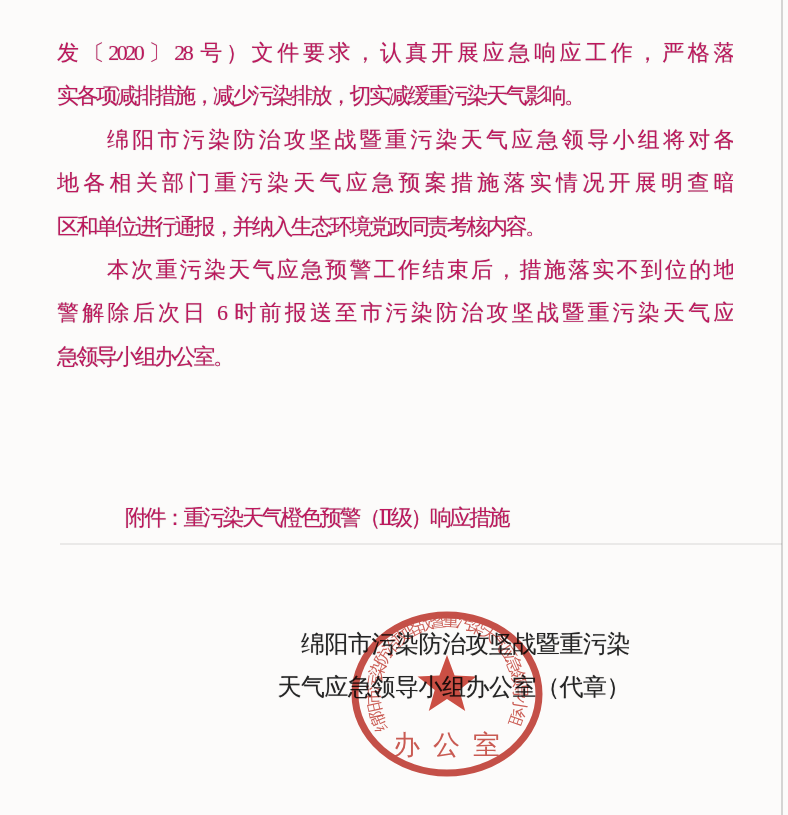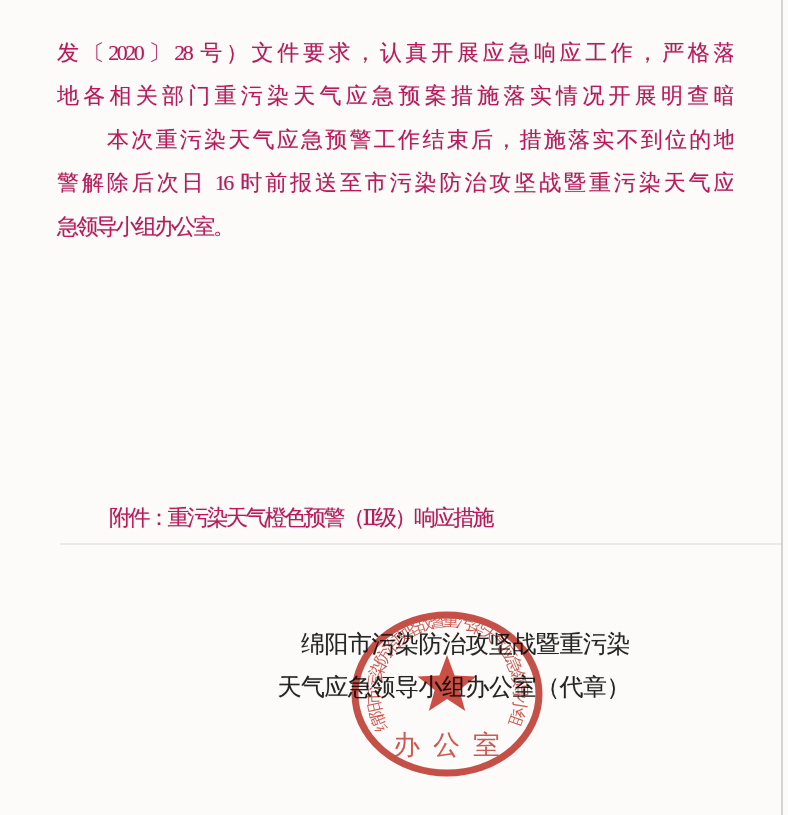--- a/index.html
+++ b/index.html
@@ -18,21 +18,21 @@
   .tline{
     height:43.4px;line-height:43.4px;
     font-size:22px;letter-spacing:-2.5px;
     color:#be185d;
     text-shadow:0 0 1px rgba(40,40,40,.35);
     white-space:nowrap;
   }
   .tline.jf{ text-align:justify; text-align-last:justify; white-space:normal; overflow:hidden; height:43.4px; }
   .tline.ind{ text-indent:50px; }
   .attach-block{
-    position:absolute;left:57px;top:496px;width:676px;
+    position:absolute;left:73px;top:496px;width:676px;
   }
   .attach-block .tline{ padding-left:52px; }
   
   .sig-block{
     position:absolute;left:230px;top:623px;width:400px;
     text-align:right;
   }
   .sig-line{
     height:43.3px;line-height:43.3px;
     font-size:24px;letter-spacing:-0.5px;
@@ -60,23 +60,26 @@
     filter:blur(0.5px);
   }
 </style>
 </head>
 <body>
 
 <div class="page">
 
   <div class="body-block">
     <div class="tline jf">发〔2020〕28 号）文件要求，认真开展应急响应工作，严格落</div>
+    <div class="tline">实各项减排措施，减少污染排放，切实减缓重污染天气影响。</div>
+    <div class="tline jf ind">绵阳市污染防治攻坚战暨重污染天气应急领导小组将对各</div>
     <div class="tline jf">地各相关部门重污染天气应急预案措施落实情况开展明查暗</div>
+    <div class="tline">区和单位进行通报，并纳入生态环境党政同责考核内容。</div>
     <div class="tline jf ind">本次重污染天气应急预警工作结束后，措施落实不到位的地</div>
-    <div class="tline jf">警解除后次日 16 时前报送至市污染防治攻坚战暨重污染天气应</div>
+    <div class="tline jf">警解除后次日 6 时前报送至市污染防治攻坚战暨重污染天气应</div>
     <div class="tline">急领导小组办公室。</div>
   </div>
 
   <div class="attach-block">
     <div class="tline">附件：重污染天气橙色预警（Ⅱ级）响应措施</div>
   </div>
 
   <div class="sig-block">
     <div class="sig-line">绵阳市污染防治攻坚战暨重污染</div>
     <div class="sig-line">天气应急领导小组办公室（代章）</div>

